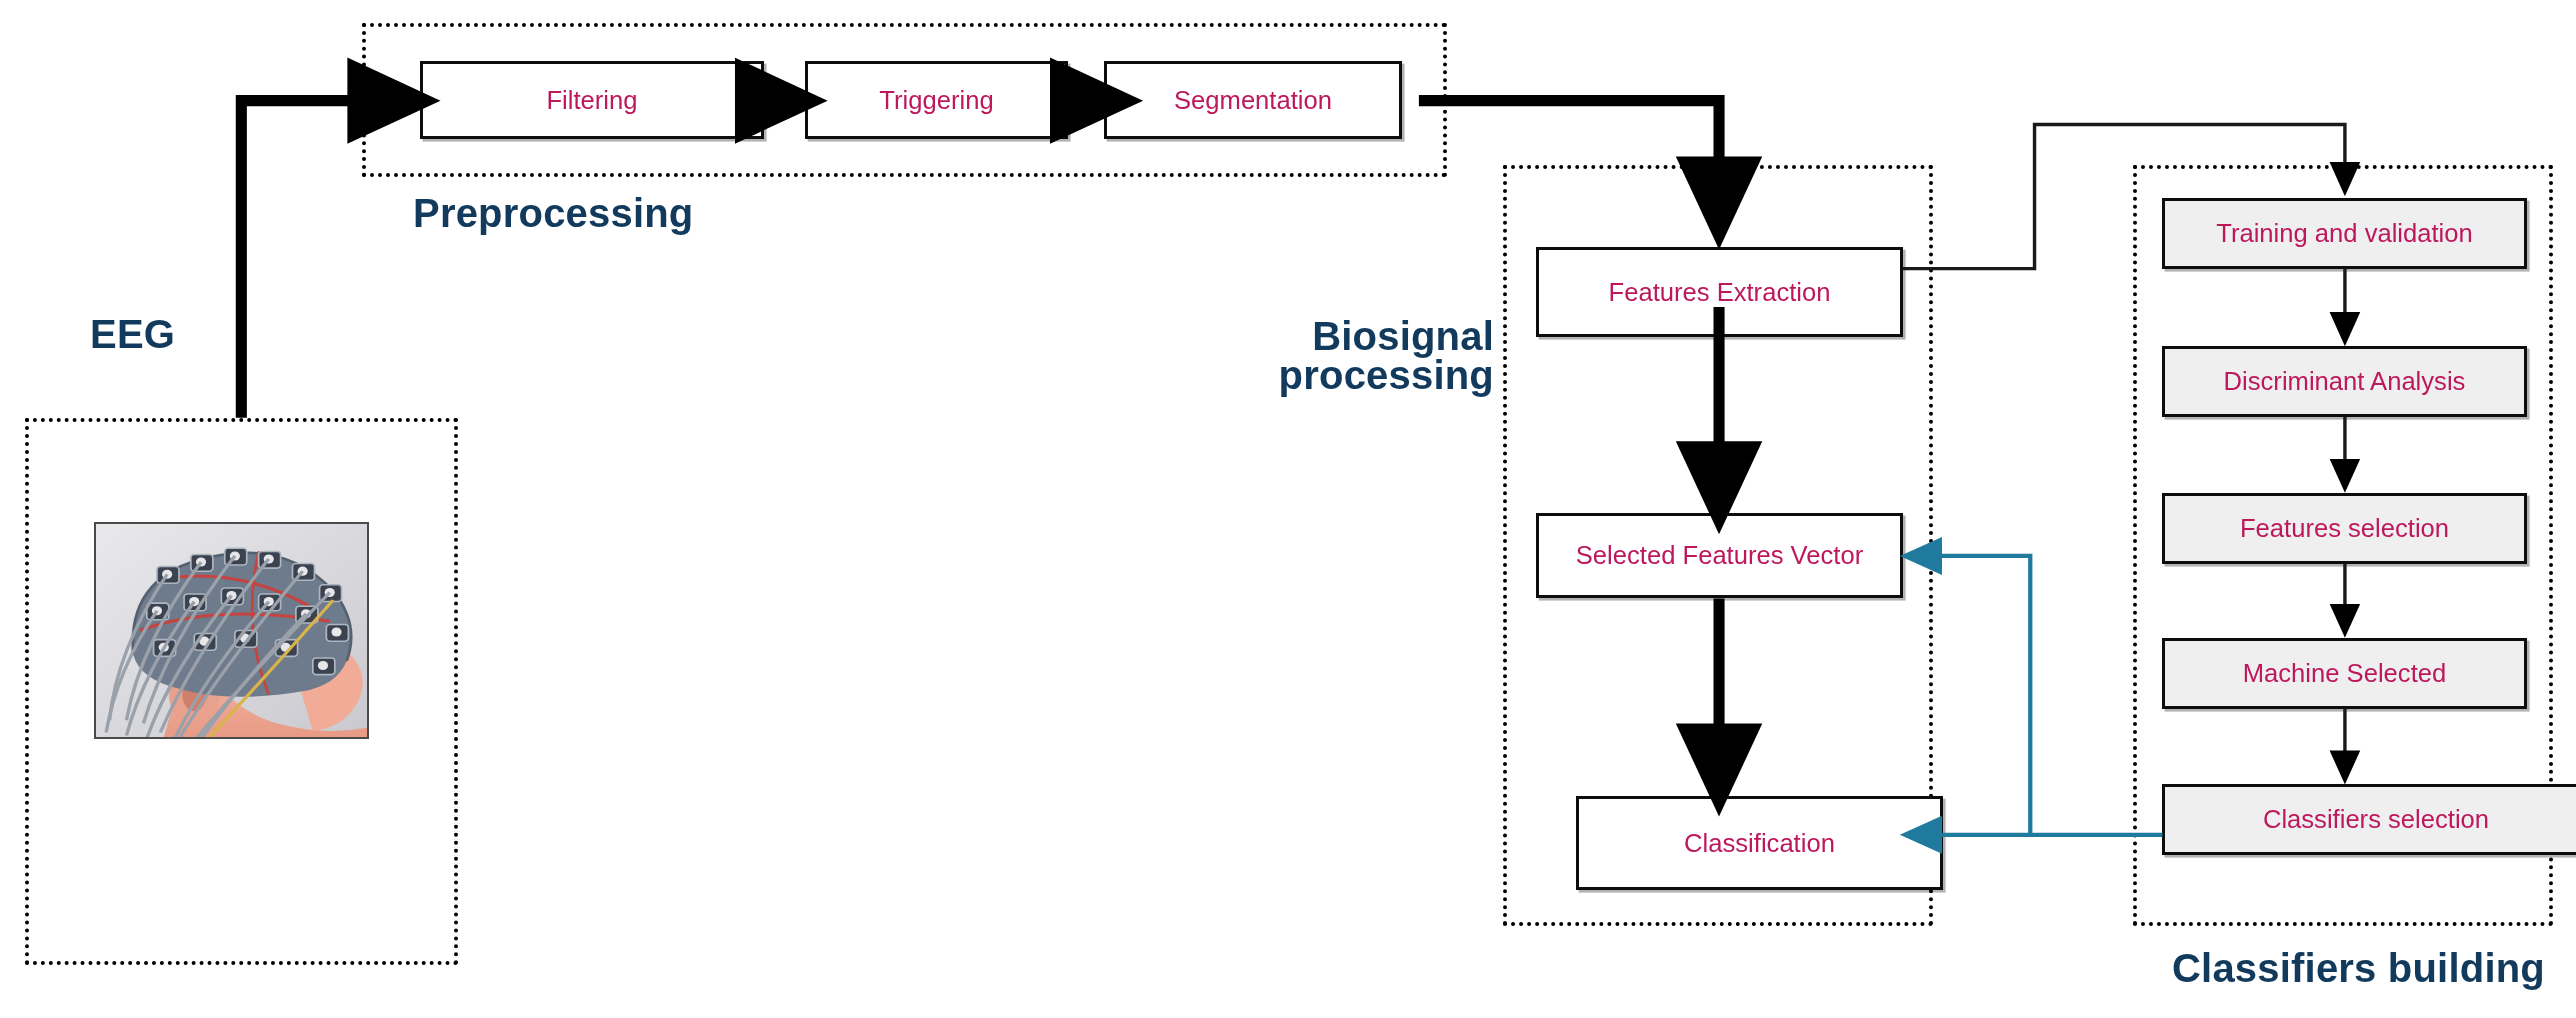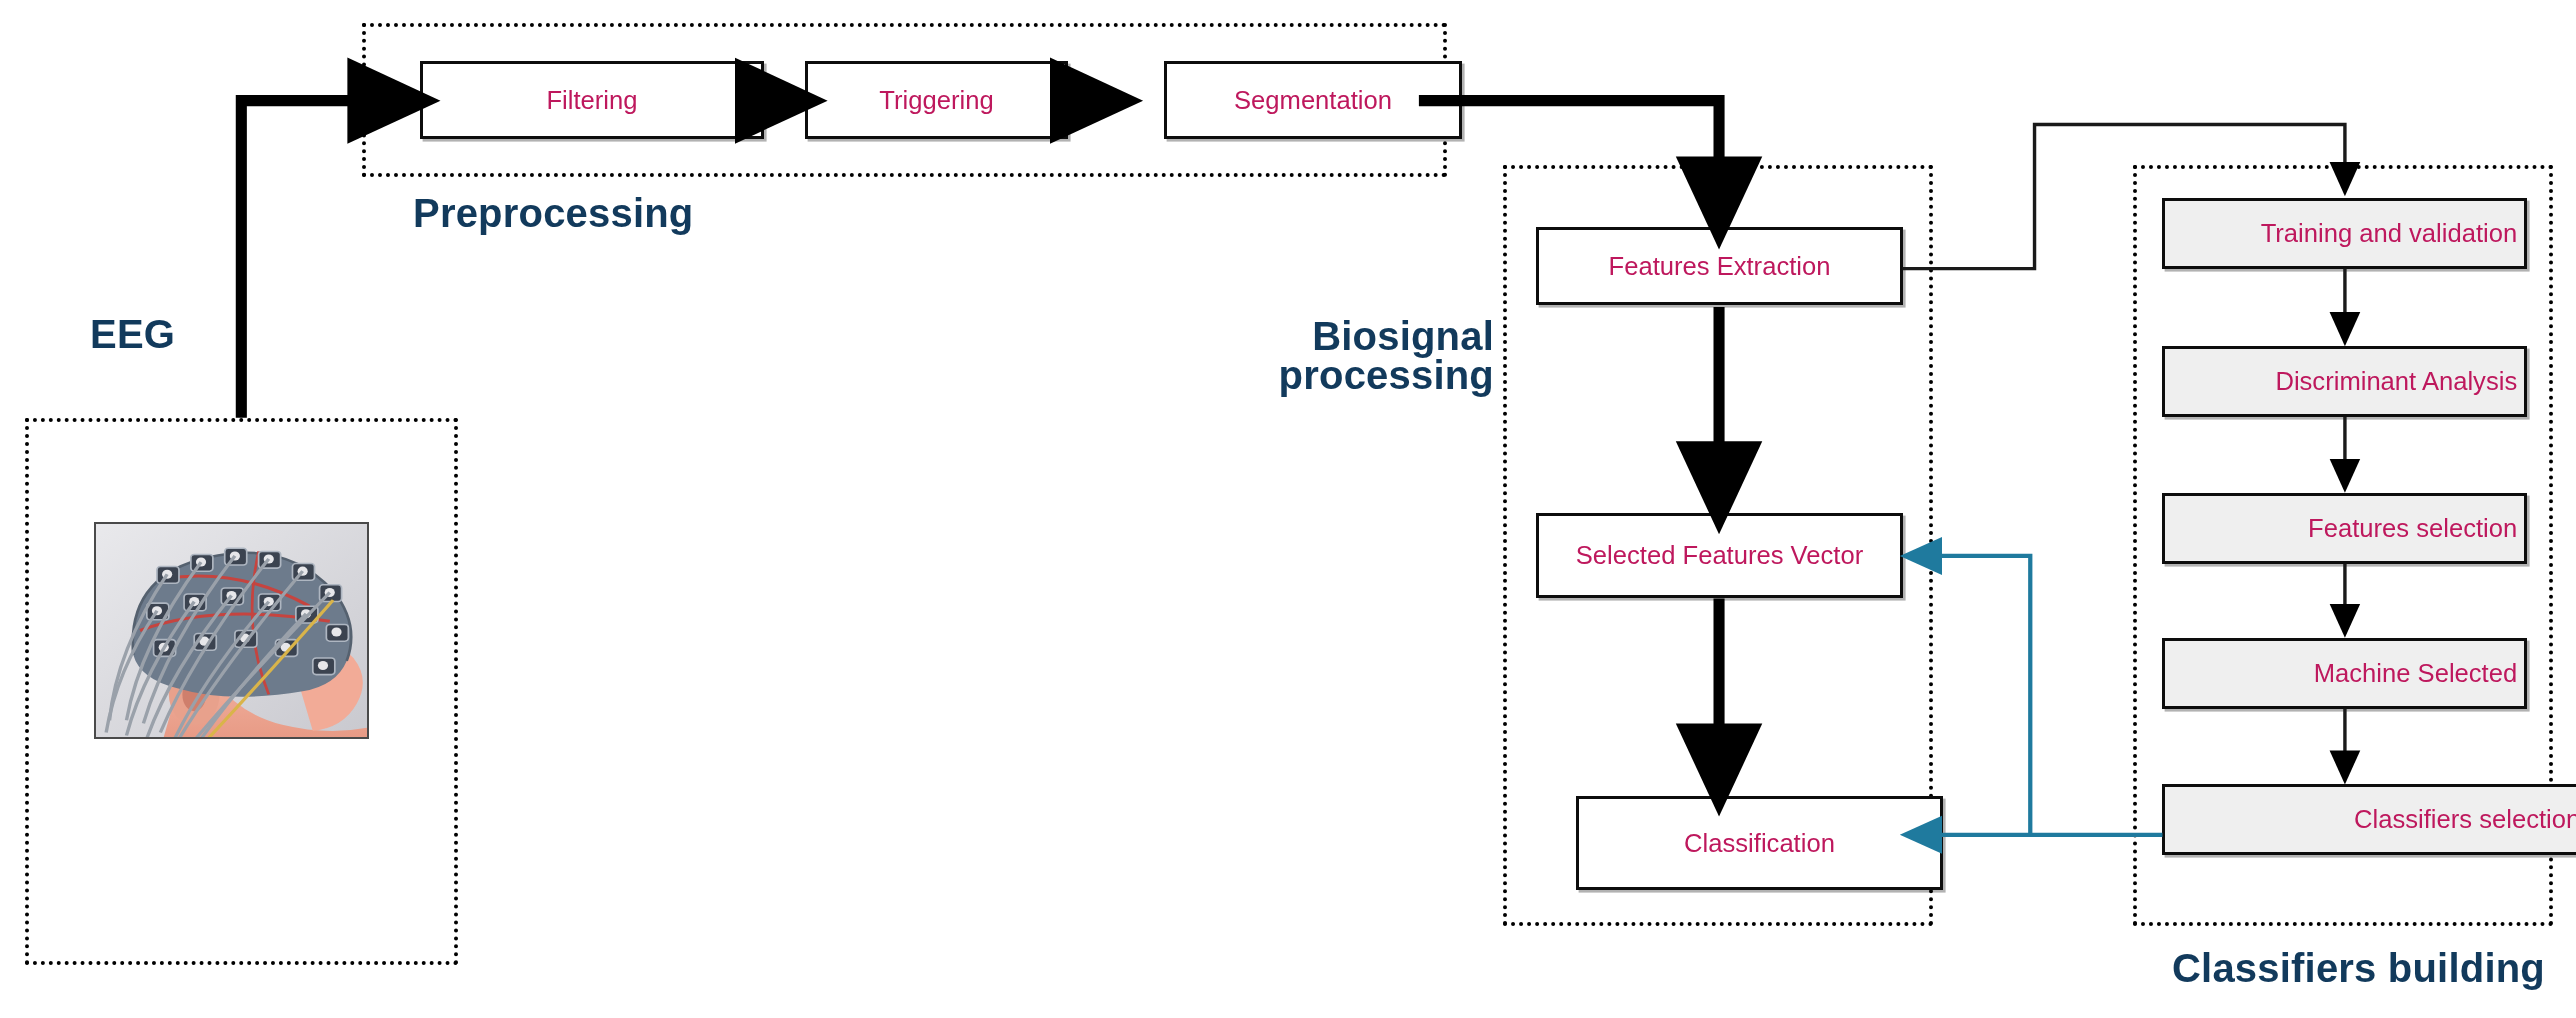--- a/index.html
+++ b/index.html
@@ -11,21 +11,21 @@
 
   
   .caption{position:absolute;color:#123A5C;font-weight:bold;font-size:40px;line-height:39px;white-space:pre-line;letter-spacing:0.2px;}
   .caption.right{text-align:right;}
 
   
   .pbox{position:absolute;box-sizing:border-box;border:3.4px solid #0d0d0d;background:#ffffff;
         display:flex;align-items:center;justify-content:center;text-align:center;
         font-size:25.6px;color:#be185d;line-height:1.2;padding:3.4px 6.8px;
         box-shadow:2.6px 2.6px 0 rgba(0,0,0,.30);}
-  .pbox.shaded{background:#efefef;justify-content:flex-end;}
+  .pbox.shaded{background:#efefef;}
 
   
   .photo{position:absolute;border:2.6px solid #4a4a4a;box-sizing:border-box;overflow:hidden;background:#d8d8dc;}
   .photo svg{display:block;width:100%;height:100%;}
 
   
   #wires{position:absolute;left:0;top:0;width:2576px;height:1019px;pointer-events:none;}
 </style>
 </head>
 <body>
@@ -138,25 +138,25 @@
   </div>
 
   <div class="pbox" style="left:420px;top:61px;width:344px;height:78px;">
     <span>Filtering</span>
   </div>
 
   <div class="pbox" style="left:805px;top:61px;width:263px;height:78px;">
     <span>Triggering</span>
   </div>
 
-  <div class="pbox" style="left:1164px;top:61px;width:298px;height:78px;">
+  <div class="pbox" style="left:1104px;top:61px;width:298px;height:78px;">
     <span>Segmentation</span>
   </div>
 
-  <div class="pbox" style="left:1536px;top:227px;width:367px;height:78px;">
+  <div class="pbox" style="left:1536px;top:247px;width:367px;height:90px;">
     <span>Features Extraction</span>
   </div>
 
   <div class="pbox" style="left:1536px;top:513px;width:367px;height:85px;">
     <span>Selected Features Vector</span>
   </div>
 
   <div class="pbox" style="left:1576px;top:796px;width:367px;height:94px;">
     <span>Classification</span>
   </div>

